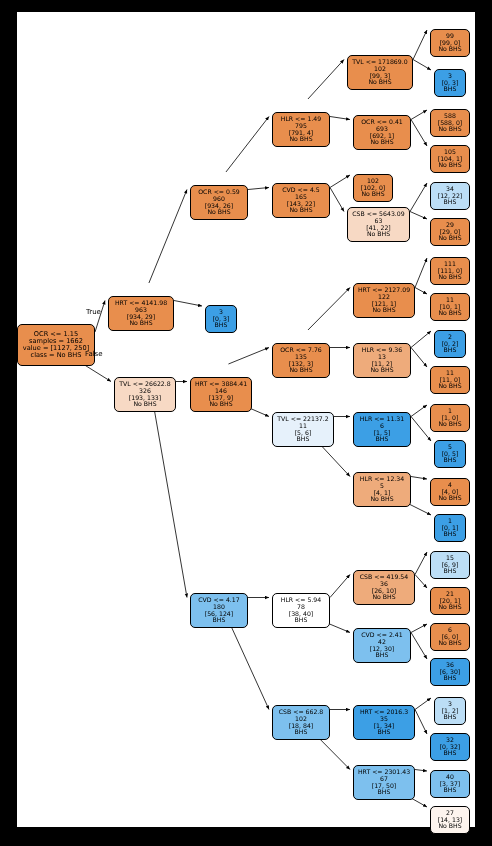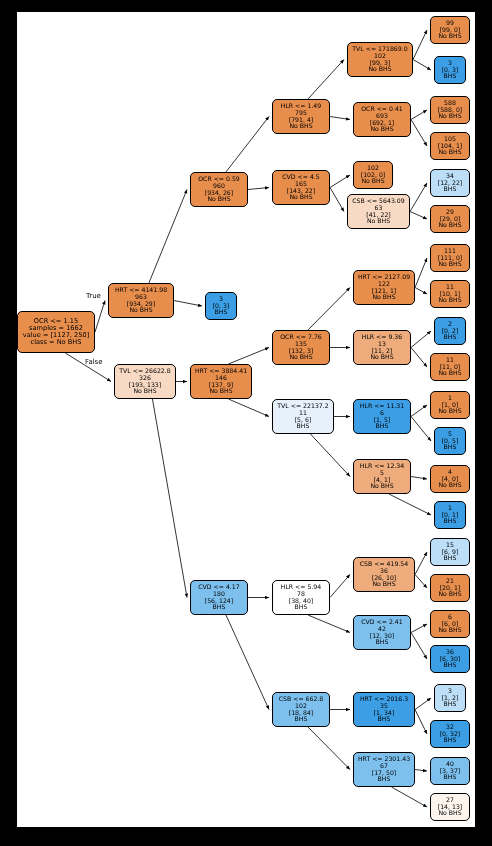--- a/index.html
+++ b/index.html
@@ -2,21 +2,21 @@
 <html><head>
 <meta charset="utf-8">
 <style>
   html,body{margin:0;padding:0;background:#000;}
   #stage{position:relative;width:492px;height:846px;background:#000;overflow:hidden;
          font-family:"DejaVu Sans",sans-serif;}
   #canvas{position:absolute;left:17px;top:12px;width:458px;height:815px;background:#ffffff;}
   #svgwrap{position:absolute;left:0;top:0;width:492px;height:846px;pointer-events:none;}
   .node{position:absolute;box-sizing:border-box;border:1px solid #000;border-radius:5px;
         text-align:center;color:#000;display:flex;flex-direction:column;
-        align-items:center;justify-content:center;overflow:hidden;}
+        align-items:center;justify-content:center;overflow:hidden;margin-top:13px;}
   .node .ln{display:block;line-height:1.06;white-space:nowrap;}
   .internal{font-size:6.2px;}
   .leaf{font-size:6.2px;}
   .root{font-size:6.6px;}
   .edgelabel{position:absolute;font-size:7px;color:#000;white-space:nowrap;}
 </style>
 </head>
 <body>
 
 <div id="stage">
@@ -330,16 +330,16 @@
         <span class="ln">[3, 37]</span>
         <span class="ln">BHS</span>
       </div>
       <div class="node leaf" style="left: 430px; top: 793px; width: 40px; height: 28px; background: rgb(253, 244, 238);">
         <span class="ln">27</span>
         <span class="ln">[14, 13]</span>
         <span class="ln">No BHS</span>
       </div>
     </div>
   <div id="label-layer">
-      <div class="edgelabel" style="left: 86px; top: 292px;">True</div>
-      <div class="edgelabel" style="left: 85px; top: 358px; text-align: right;">False</div>
+      <div class="edgelabel" style="left: 86px; top: 308px;">True</div>
+      <div class="edgelabel" style="left: 85px; top: 350px; text-align: right;">False</div>
     </div>
 </div>
 
 </body></html>

